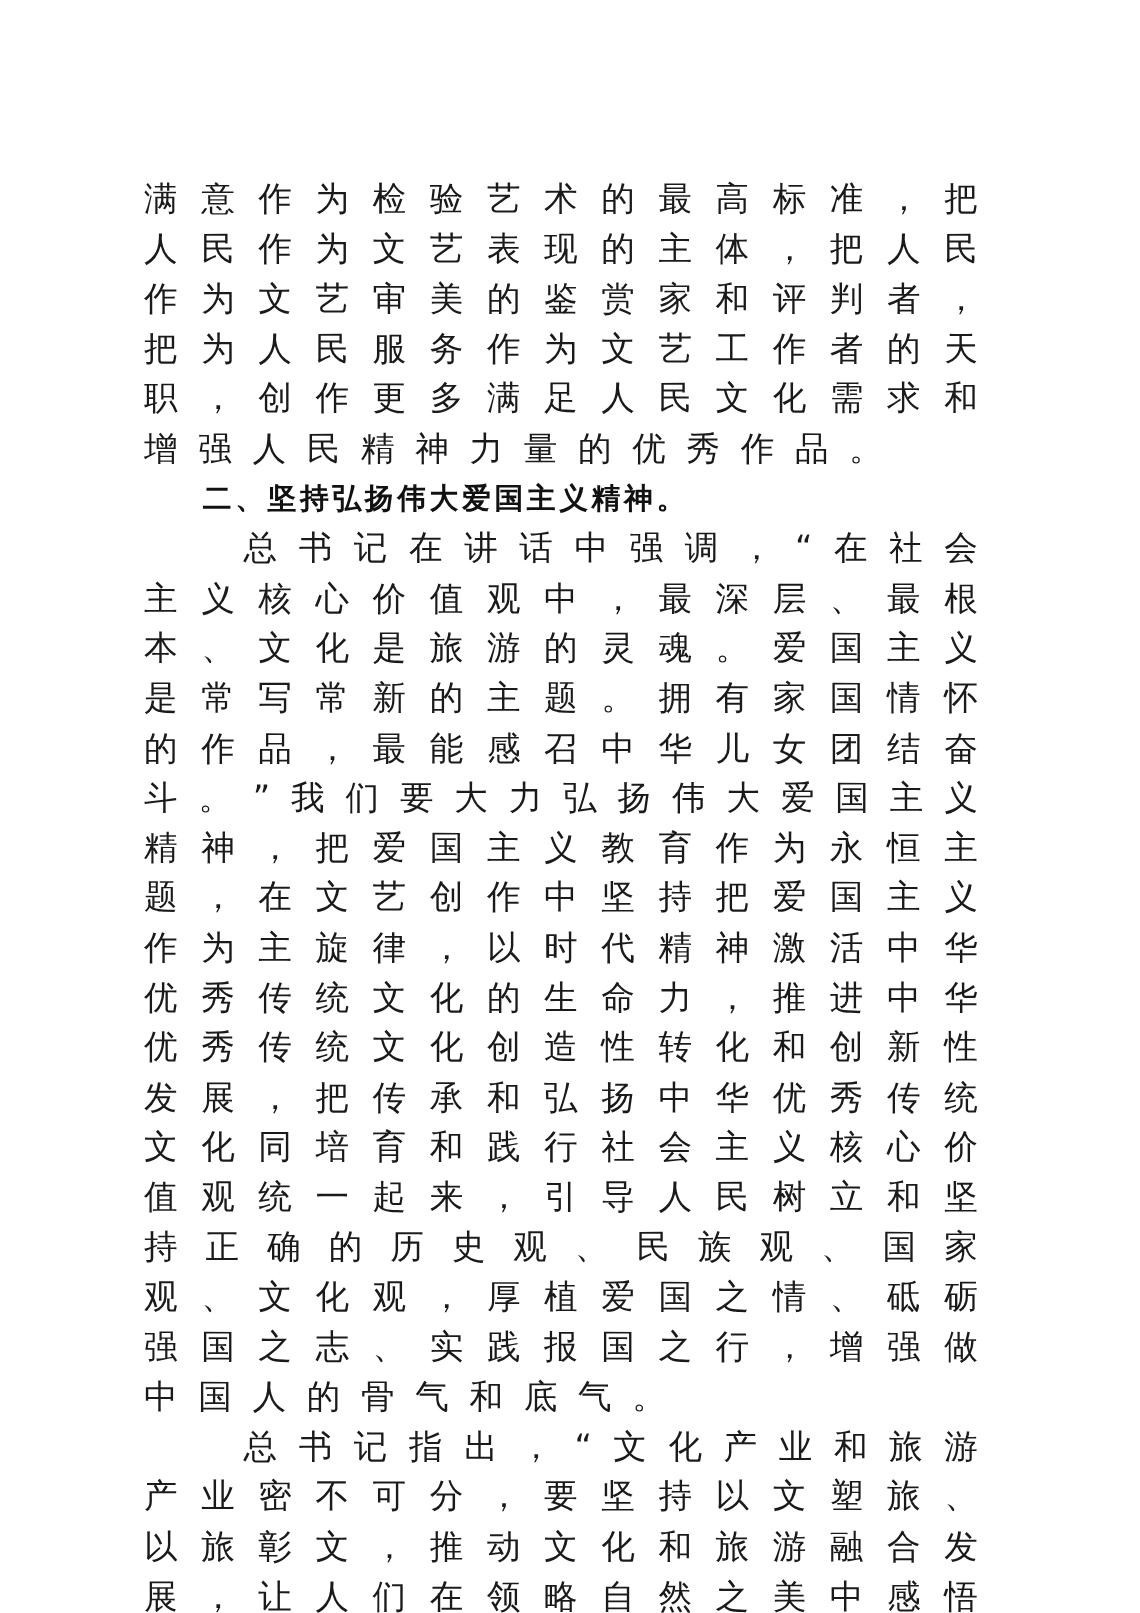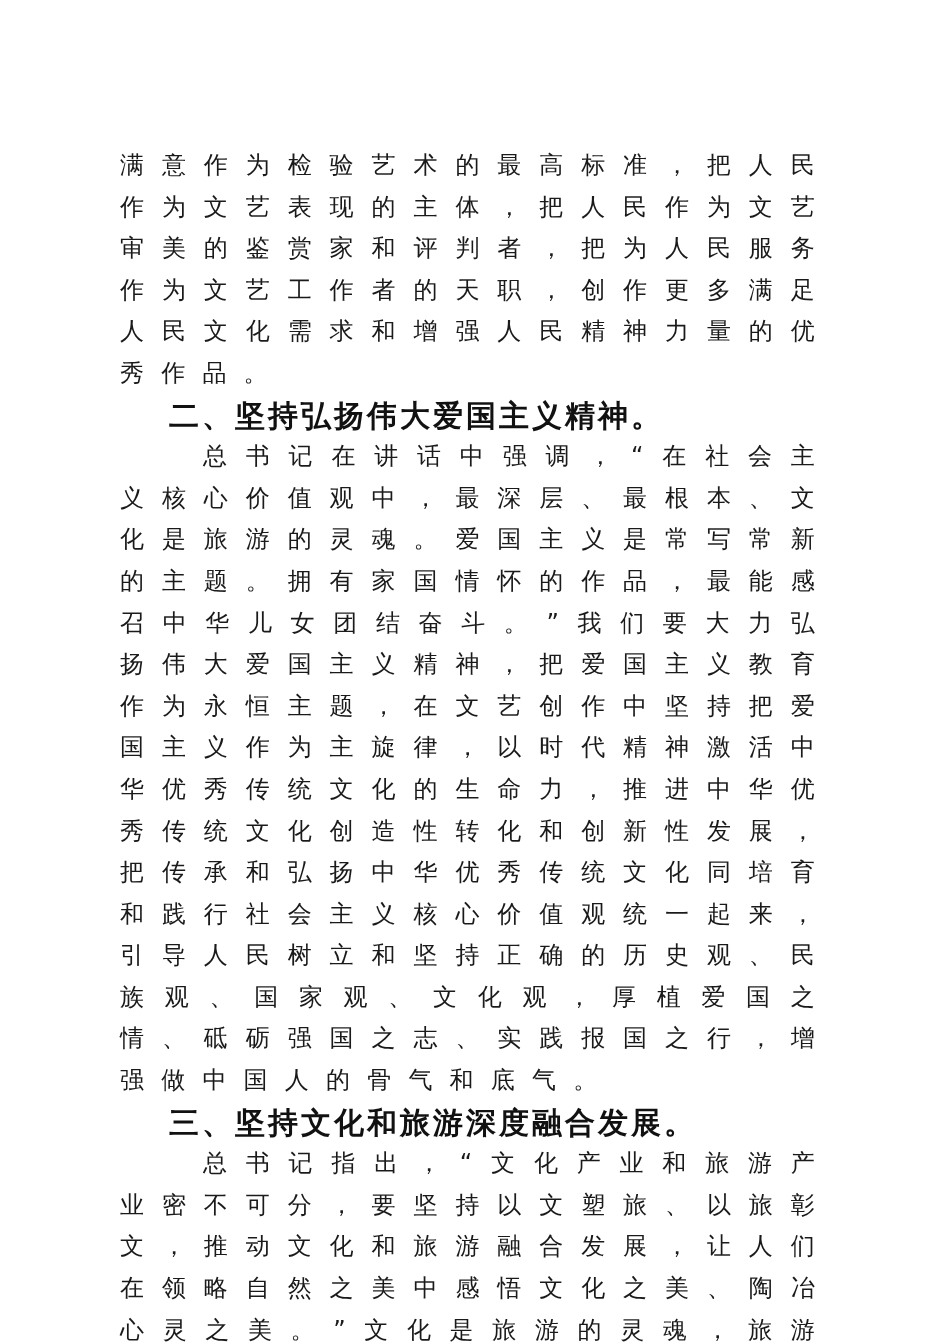--- a/index.html
+++ b/index.html
@@ -16,43 +16,42 @@
       color: #1a1a1a;
     }
     .page {
       position: absolute;
       left: 120px;
       top: 145px;
       width: 712px;
     }
     .para {
       margin: 0;
-      font-size: 24px;
+      font-size: 28px;
       line-height: 41.6px;
       letter-spacing: 17.2px;
       text-align: justify;
       text-justify: inter-character;
       word-break: break-all;
       font-weight: normal;
     }
     .para.indent {
       text-indent: 83px;
     }
     .heading {
       margin: 0;
-      font-size: 30px;
+      font-size: 24px;
       line-height: 41.6px;
       letter-spacing: 3px;
       font-weight: bold;
       text-indent: 49px;
       color: #111;
     }
   </style>
 </head>
 <body>
 
 <div class="page">
   <p class="para">满意作为检验艺术的最高标准，把人民作为文艺表现的主体，把人民作为文艺审美的鉴赏家和评判者，把为人民服务作为文艺工作者的天职，创作更多满足人民文化需求和增强人民精神力量的优秀作品。</p>
   <p class="heading">二、坚持弘扬伟大爱国主义精神。</p>
   <p class="para indent">总书记在讲话中强调，“在社会主义核心价值观中，最深层、最根本、文化是旅游的灵魂。爱国主义是常写常新的主题。拥有家国情怀的作品，最能感召中华儿女团结奋斗。”我们要大力弘扬伟大爱国主义精神，把爱国主义教育作为永恒主题，在文艺创作中坚持把爱国主义作为主旋律，以时代精神激活中华优秀传统文化的生命力，推进中华优秀传统文化创造性转化和创新性发展，把传承和弘扬中华优秀传统文化同培育和践行社会主义核心价值观统一起来，引导人民树立和坚持正确的历史观、民族观、国家观、文化观，厚植爱国之情、砥砺强国之志、实践报国之行，增强做中国人的骨气和底气。</p>
-  <p class="heading">三、坚持文化和旅游深度融合发展。</p>
   <p class="para indent">总书记指出，“文化产业和旅游产业密不可分，要坚持以文塑旅、以旅彰文，推动文化和旅游融合发展，让人们在领略自然之美中感悟文化之美、陶冶心灵之美。”文化是旅游的灵魂，旅游是文化的载体，我们要坚持以文塑旅、以旅彰文，找准文化和旅游的契合处、连接点，让“诗”和“远方”相得益彰、浑然一体。坚持以文化提升旅游的内涵品质，以旅游促进文化的传播消费，推出新产品、拓展新服务、培育新业态、形</p>
 </div>
 
 </body></html>

